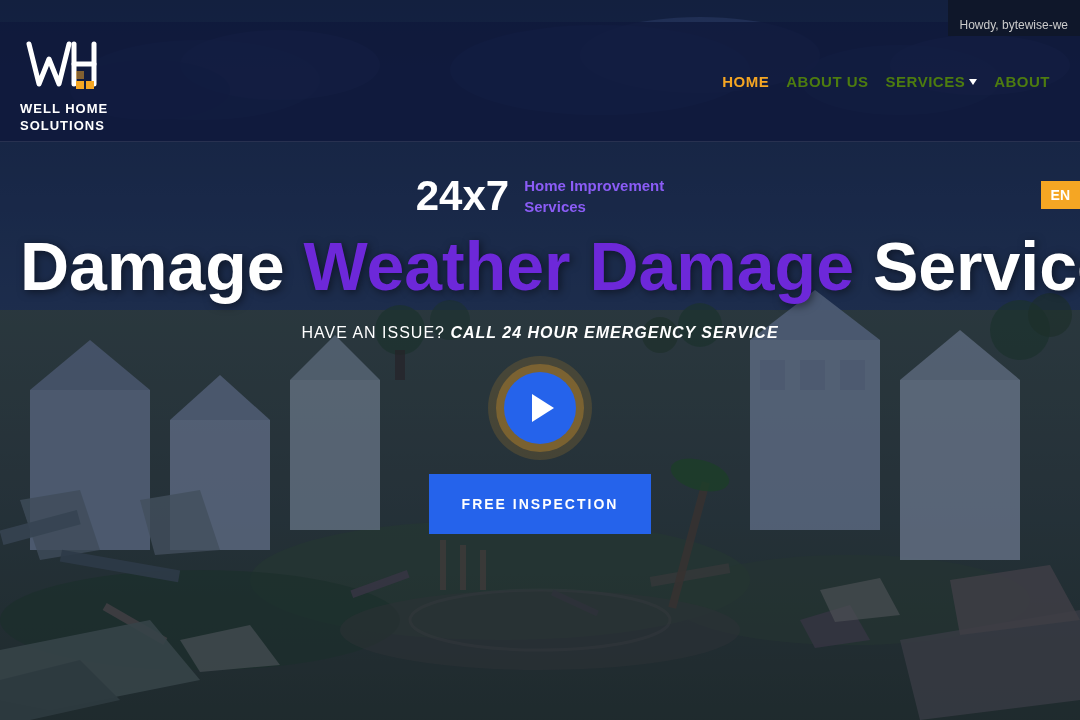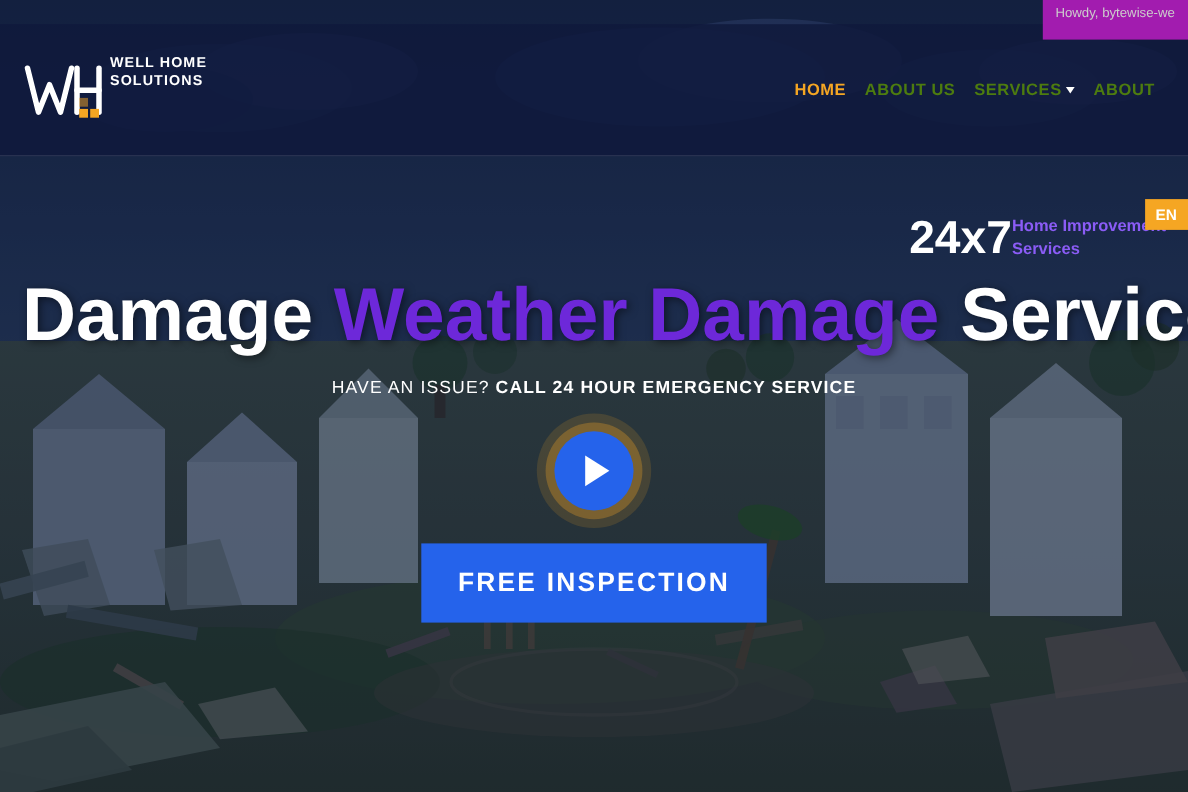--- a/index.html
+++ b/index.html
@@ -2,28 +2,28 @@
 <html><head>
   <meta charset="utf-8">
   <style>
     * { margin: 0; padding: 0; box-sizing: border-box; }
     body { width: 1080px; height: 720px; overflow: hidden; font-family: 'Arial', sans-serif; position: relative; }
 
     
     .admin-bar {
       position: absolute;
       top: 0; right: 0;
-      background: #a21caf;
+      background: #0f172a;
       color: #ccc;
       font-size: 12px;
       padding: 4px 12px;
       z-index: 100;
       height: 36px;
       display: flex;
-      align-items: flex-start;
+      align-items: flex-end;
     }
 
     
     .hero-bg {
       position: absolute;
       top: 0; left: 0;
       width: 1080px;
       height: 720px;
       background: linear-gradient(
         180deg,
@@ -71,22 +71,22 @@
       display: flex;
       align-items: center;
       justify-content: space-between;
       padding: 0 30px 0 20px;
       z-index: 50;
       border-bottom: 1px solid rgba(255,255,255,0.1);
     }
 
     .logo-area {
       display: flex;
-      flex-direction: row;
-      align-items: flex-start;
+      flex-direction: column;
+      align-items: center;
     }
 
     .logo-icon {
       width: 80px;
       height: 70px;
     }
 
     .logo-text {
       color: white;
       font-size: 13px;
@@ -163,24 +163,23 @@
       left: 0;
       right: 0;
       z-index: 10;
       text-align: center;
       padding: 0 20px;
     }
 
     .service-badge {
       display: flex;
       align-items: center;
-      justify-content: flex-end;
-      gap: 0;
+      justify-content: center;
+      gap: 15px;
       margin-bottom: 12px;
-      margin-top: 20px;
     }
 
     .badge-number {
       color: white;
       font-size: 42px;
       font-weight: 900;
       line-height: 1;
     }
 
     .badge-text {
@@ -209,20 +208,21 @@
     .emergency-text {
       color: white;
       font-size: 16px;
       font-weight: 400;
       letter-spacing: 1px;
       margin-bottom: 30px;
     }
 
     .emergency-text strong {
       font-weight: 700;
+      font-style: italic;
     }
 
     
     .play-btn-container {
       display: flex;
       justify-content: center;
       margin-bottom: 30px;
     }
 
     .play-btn {
@@ -244,21 +244,21 @@
       border-top: 14px solid transparent;
       border-bottom: 14px solid transparent;
       border-left: 22px solid white;
       margin-left: 5px;
     }
 
     
     .cta-btn {
       background: #2563eb;
       color: white;
-      font-size: 24px;
+      font-size: 14px;
       font-weight: 800;
       padding: 22px 33px;
       border: none;
       cursor: pointer;
       letter-spacing: 2px;
       display: inline-block;
     }
   </style>
 </head>
 <body>

